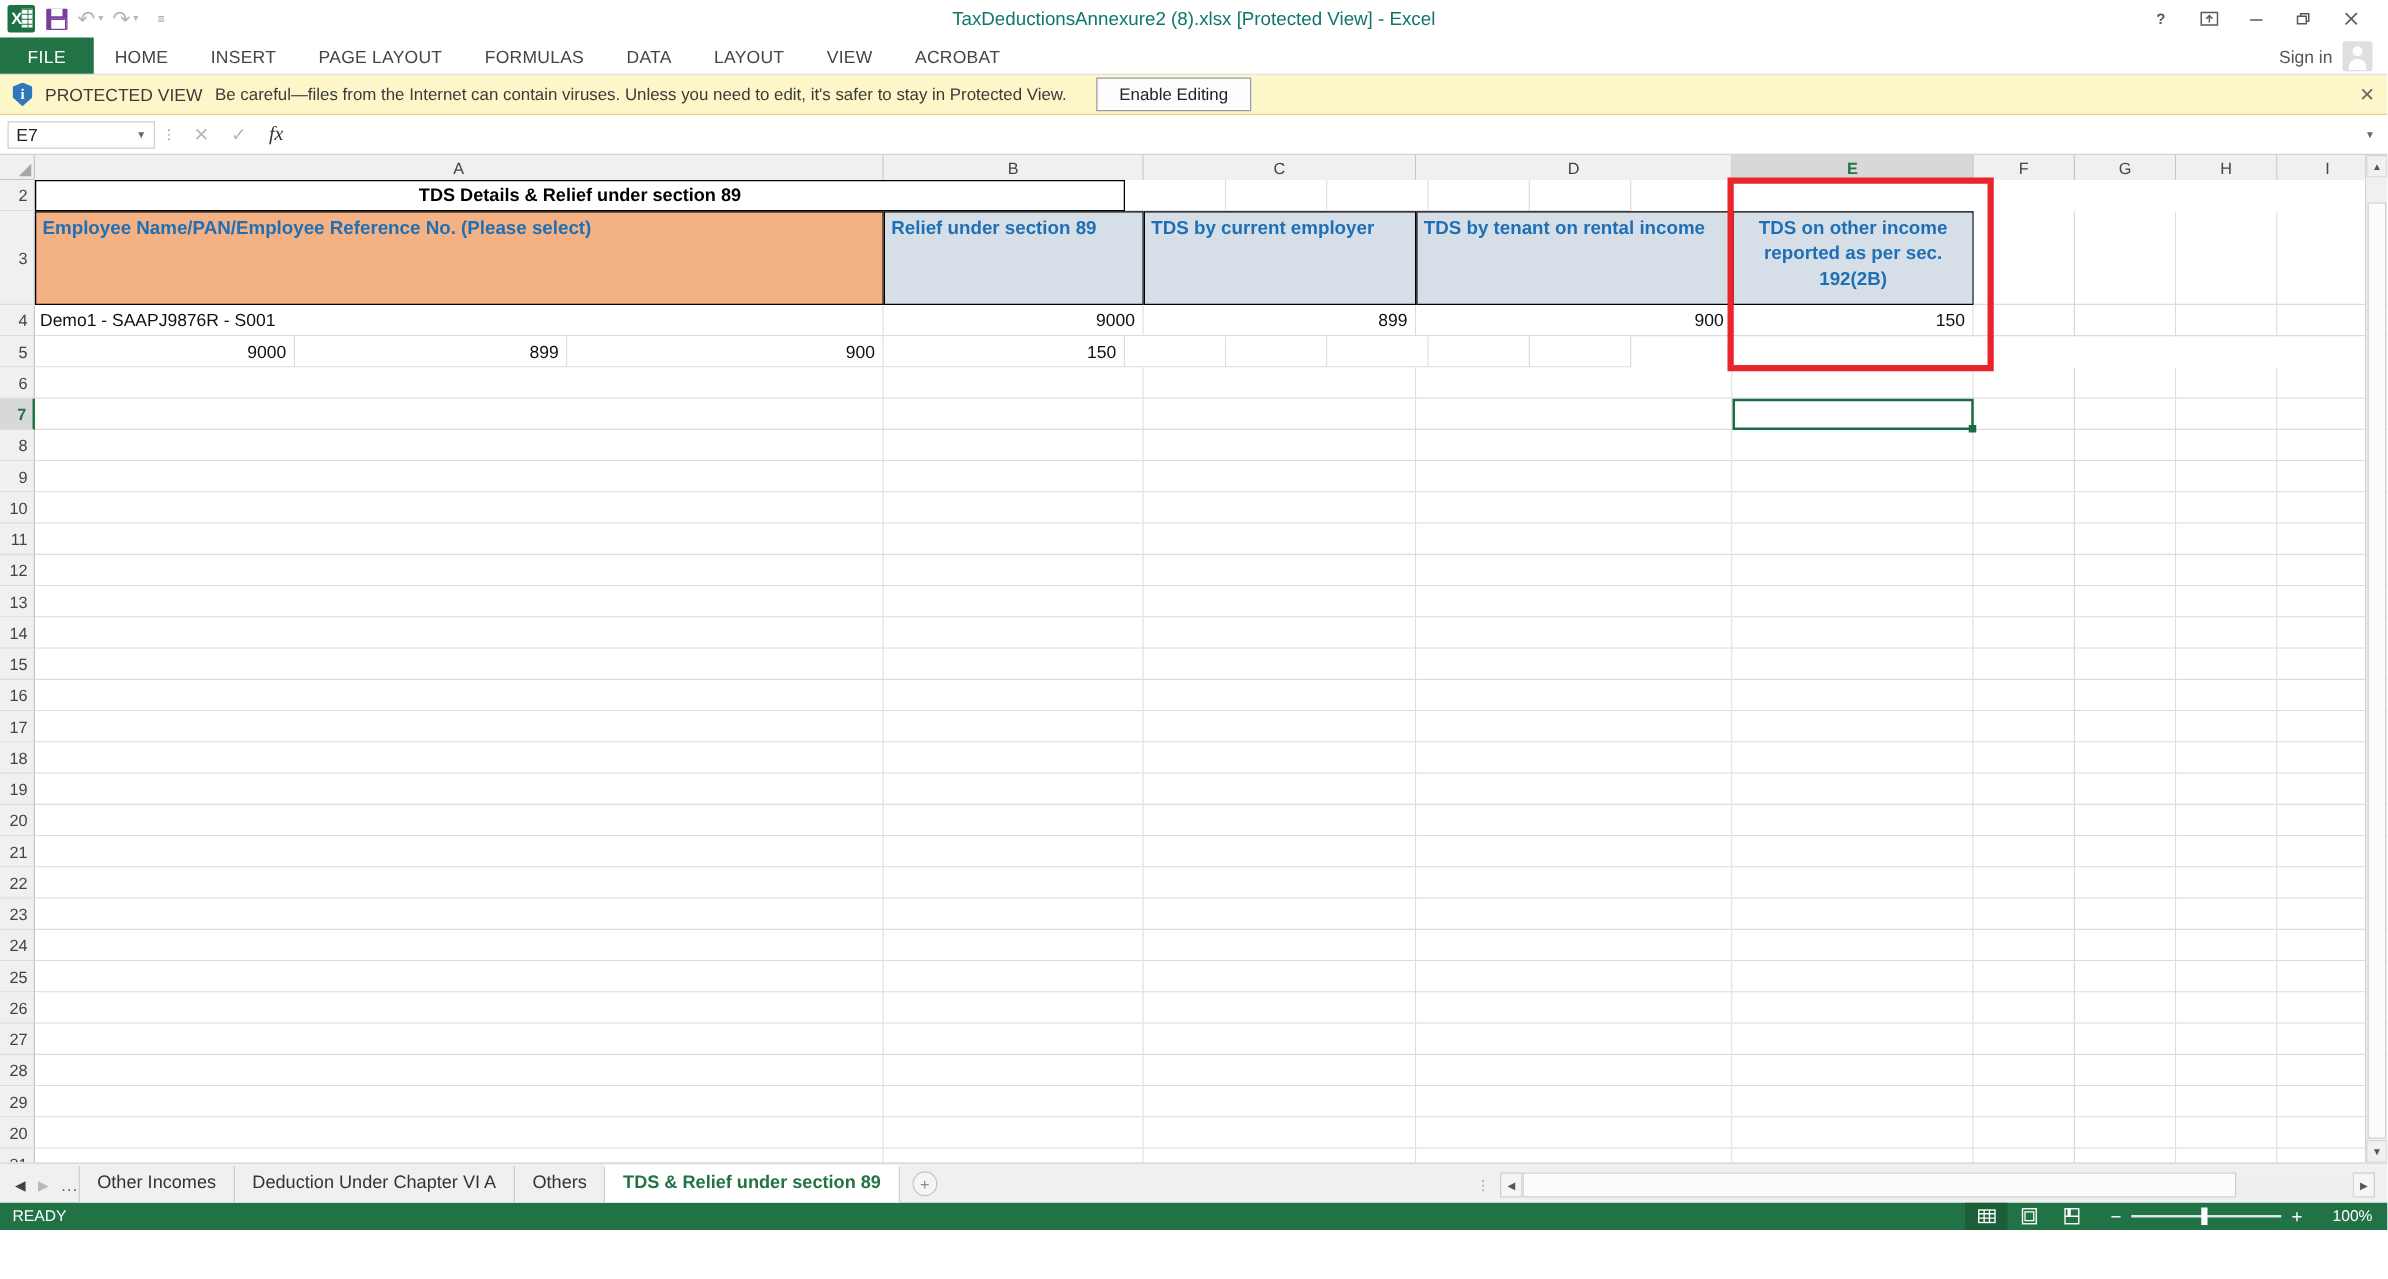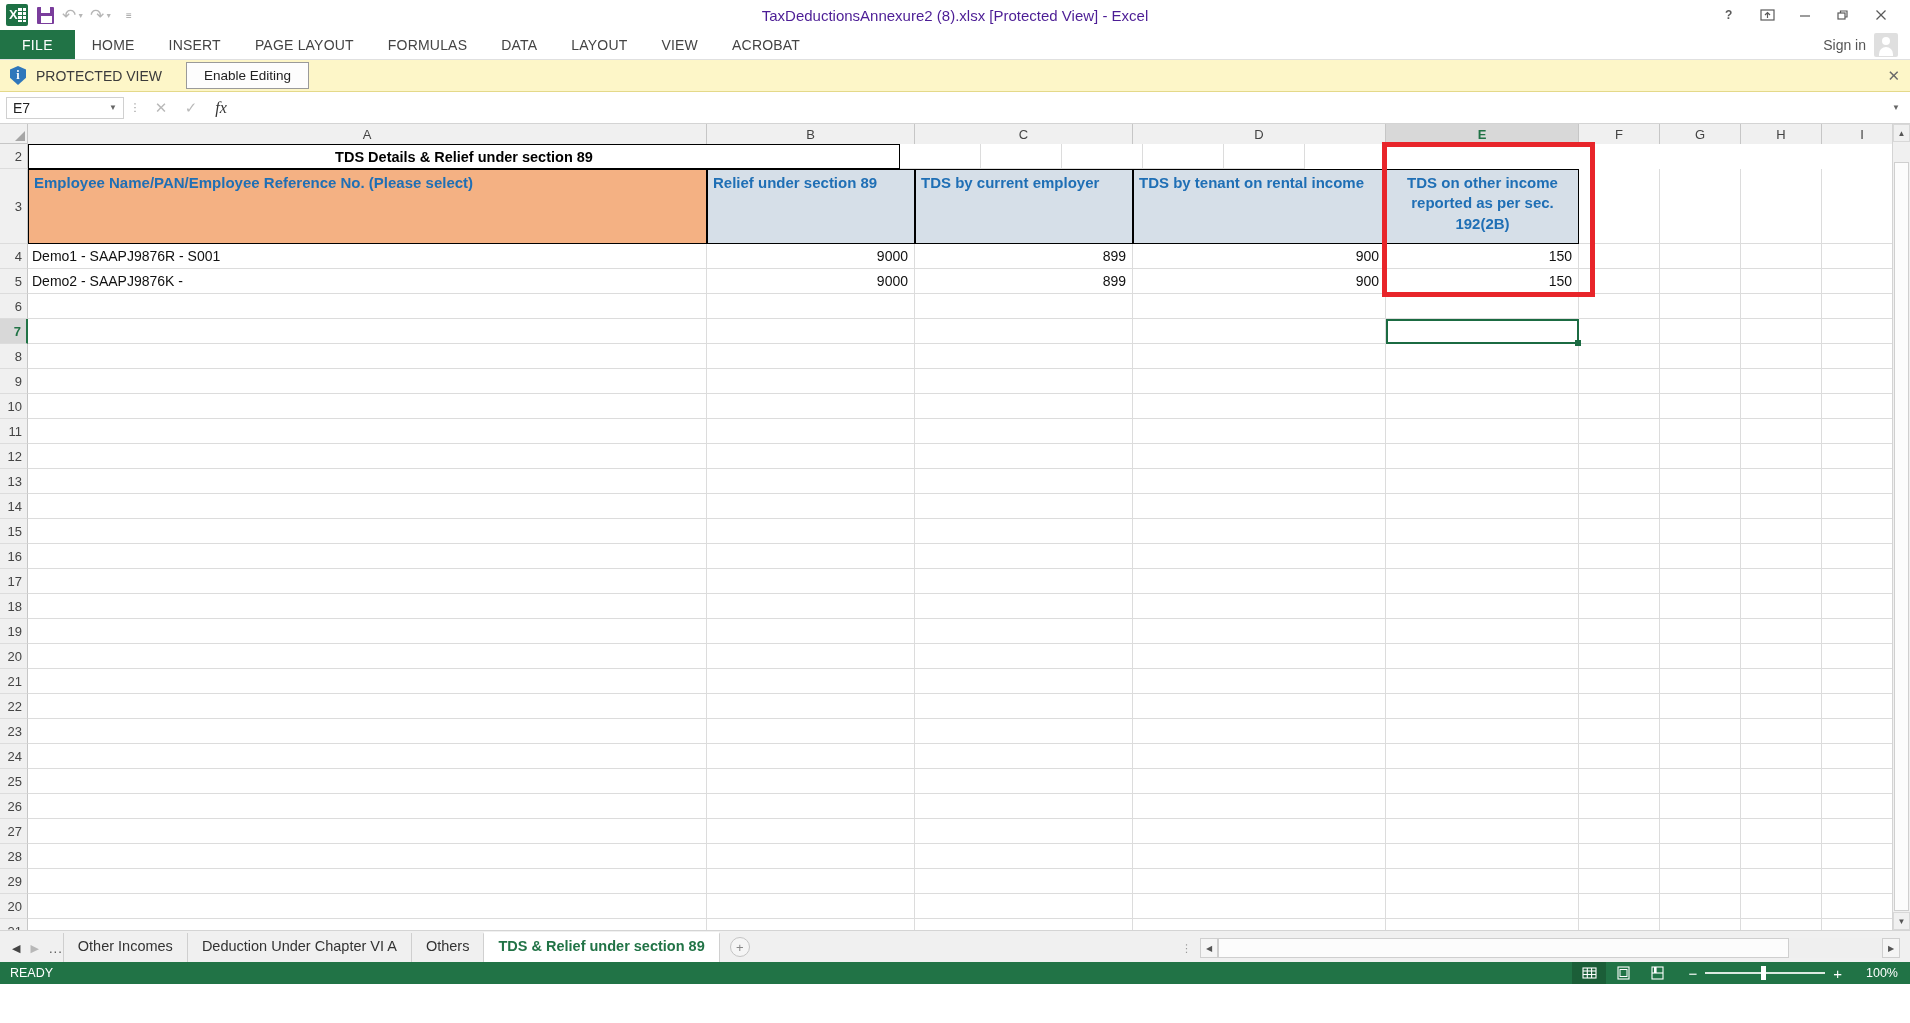--- a/index.html
+++ b/index.html
@@ -44,21 +44,21 @@
   .save-icon::after {
     content: ""; position: absolute; left: 3px; bottom: 0; width: 11px; height: 7px;
     background: #fff; border: 1px solid #7a3d9c;
   }
   .arrow-ico { font-size: 17px; color: #b6b6b6; line-height: 1; }
   .caret-sm { font-size: 7px; color: #b6b6b6; margin-left: 1px; }
   .more-ico { font-size: 10px; color: #9a9a9a; }
 
   .title-text {
     position: absolute; left: 0; right: 0; text-align: center;
-    font-size: 15px; color: #4c1d95; pointer-events: none;
+    font-size: 15px; color: #0f766e; pointer-events: none;
   }
   .win-ctrls {
     margin-left: auto; display: flex; align-items: center; gap: 0; padding-right: 10px;
   }
   .win-btn {
     width: 38px; height: 28px; display: flex; align-items: center; justify-content: center;
     color: #5a5a5a;
   }
   .win-btn svg { display: block; }
 
@@ -353,20 +353,21 @@
   <div class="rtab">ACROBAT</div>
   <div class="signin">
     <span>Sign in</span>
     <span class="avatar"></span>
   </div>
 </div>
 
 <div class="protbar">
   <span class="shield"></span>
   <span class="prot-label">PROTECTED VIEW</span>
+  <span class="prot-msg">Be careful—files from the Internet can contain viruses. Unless you need to edit, it's safer to stay in Protected View.</span>
   <button class="enable-btn">Enable Editing</button>
   <span class="prot-close">✕</span>
 </div>
 
 <div class="fbar">
   <div class="namebox">
     <span>E7</span>
     <span class="nb-caret">▼</span>
   </div>
   <div class="fb-dots">⋮</div>
@@ -457,21 +458,20 @@
           <div class="cell num" style="width: 218px; flex: 0 0 218px;">899</div>
           <div class="cell num" style="width: 253px; flex: 0 0 253px;">900</div>
           <div class="cell num" style="width: 193px; flex: 0 0 193px;">150</div>
           <div class="cell empty" style="width: 81px; flex: 0 0 81px;"></div>
           <div class="cell empty" style="width: 81px; flex: 0 0 81px;"></div>
           <div class="cell empty" style="width: 81px; flex: 0 0 81px;"></div>
           <div class="cell empty" style="width: 81px; flex: 0 0 81px;"></div>
           <div class="cell empty" style="width: 81px; flex: 0 0 81px;"></div>
         </div>
         <div class="grow" style="height: 25px;">
-          <div class="cell " style="width: 679px; flex: 0 0 679px;">Demo2 - SAAPJ9876K -</div>
           <div class="cell num" style="width: 208px; flex: 0 0 208px;">9000</div>
           <div class="cell num" style="width: 218px; flex: 0 0 218px;">899</div>
           <div class="cell num" style="width: 253px; flex: 0 0 253px;">900</div>
           <div class="cell num" style="width: 193px; flex: 0 0 193px;">150</div>
           <div class="cell empty" style="width: 81px; flex: 0 0 81px;"></div>
           <div class="cell empty" style="width: 81px; flex: 0 0 81px;"></div>
           <div class="cell empty" style="width: 81px; flex: 0 0 81px;"></div>
           <div class="cell empty" style="width: 81px; flex: 0 0 81px;"></div>
           <div class="cell empty" style="width: 81px; flex: 0 0 81px;"></div>
         </div>

